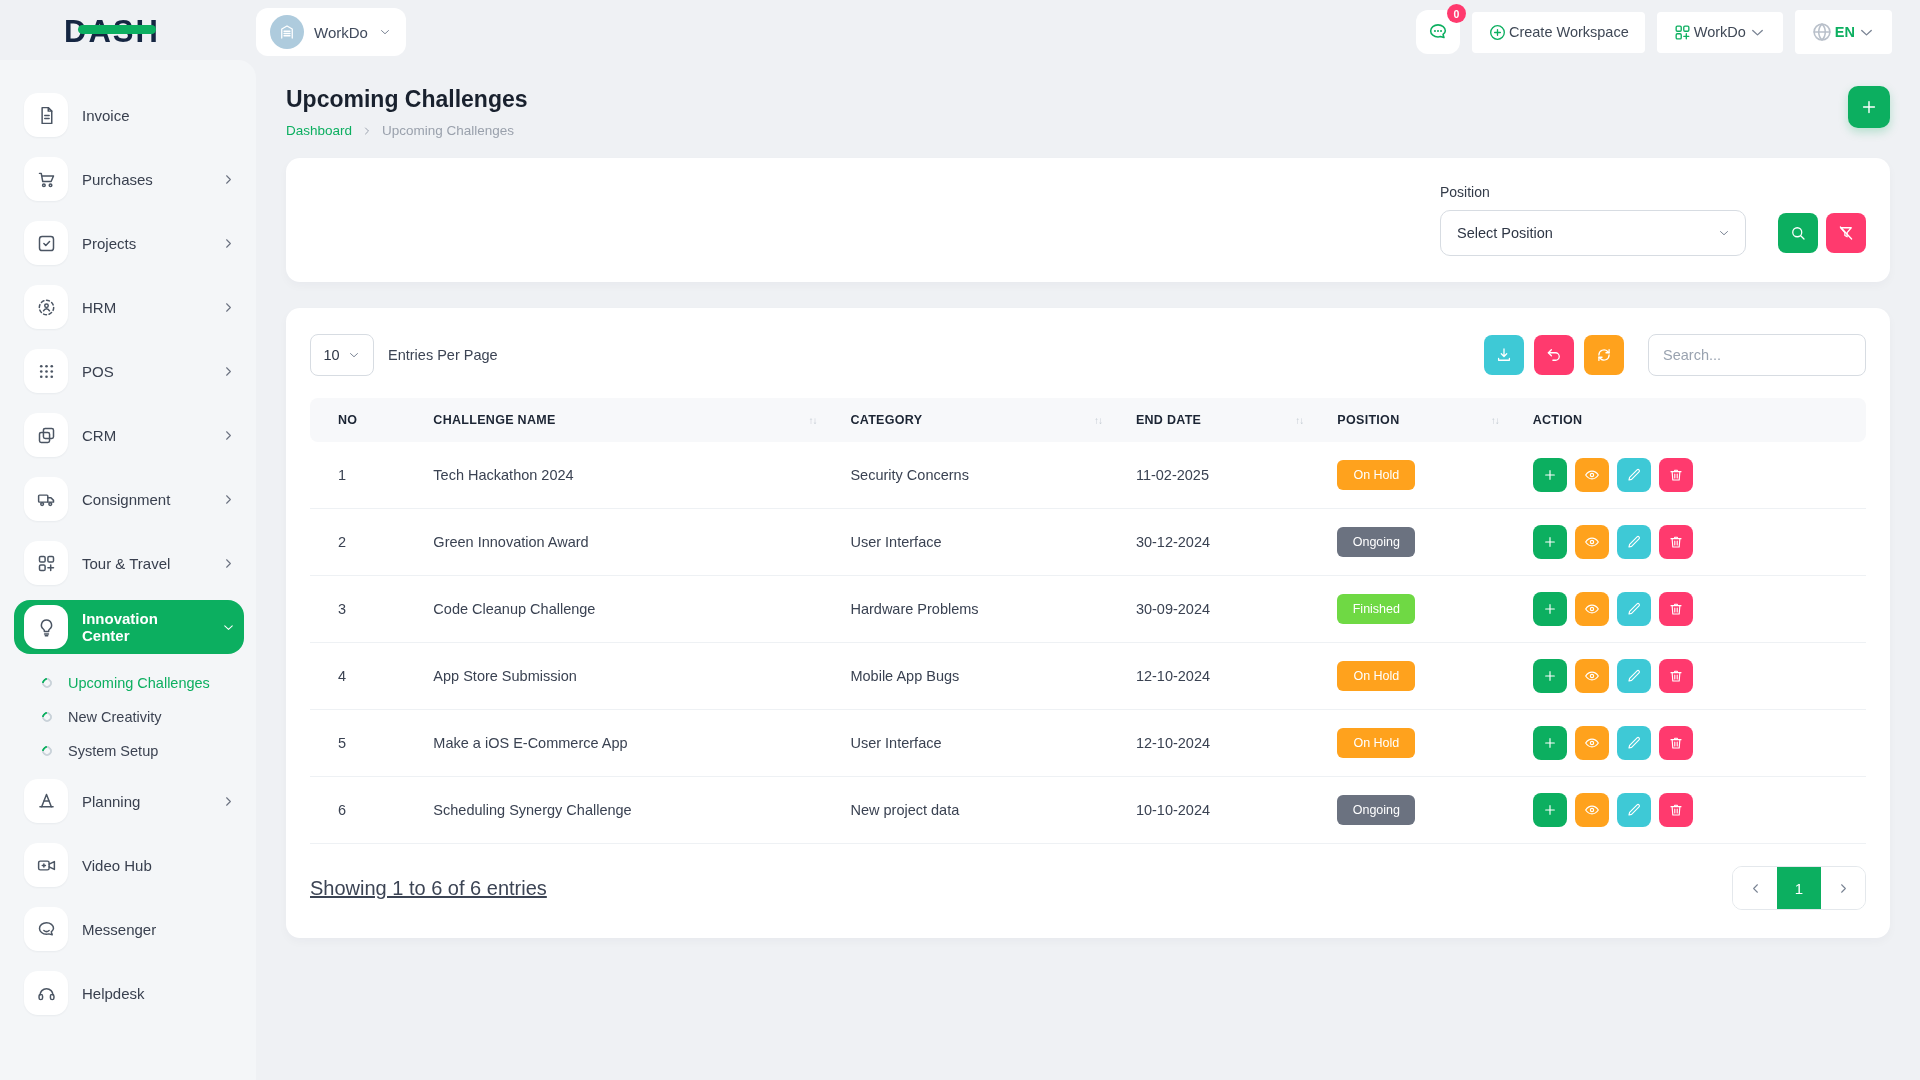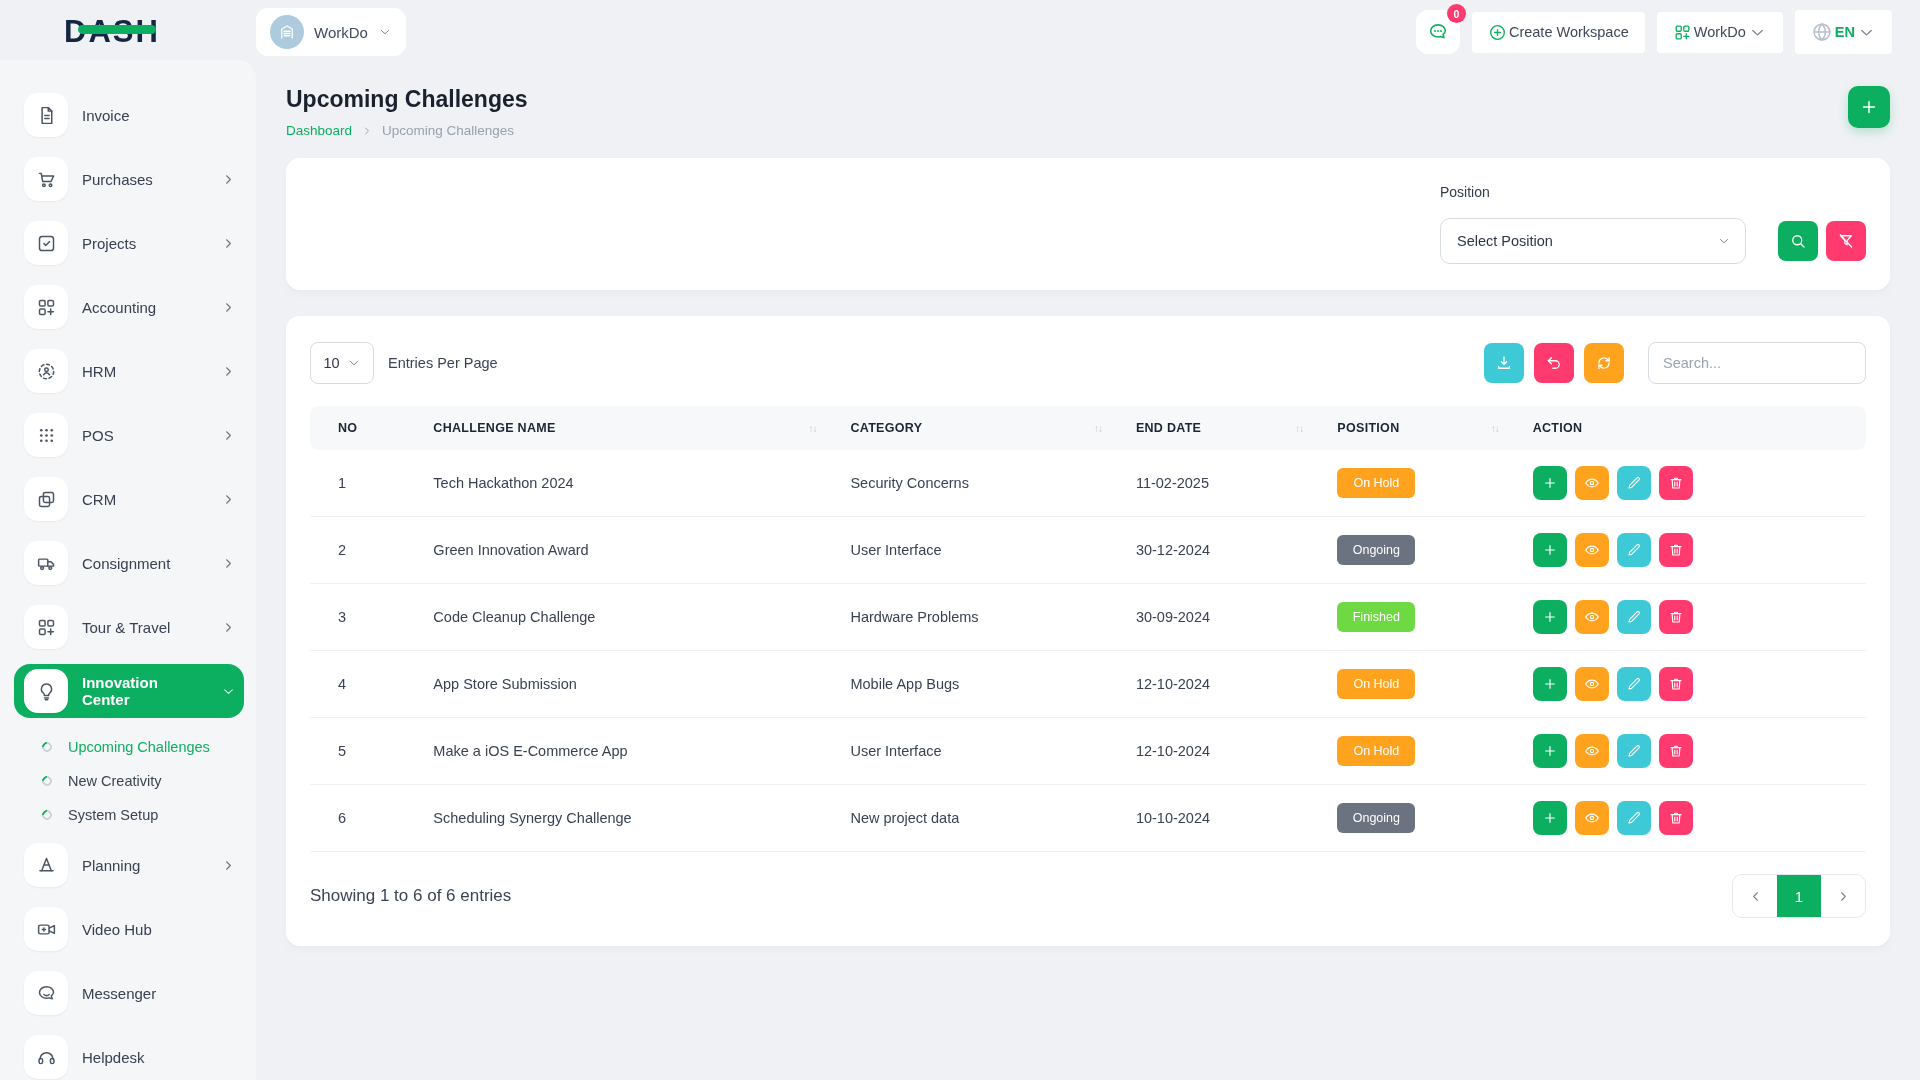--- a/index.html
+++ b/index.html
@@ -63,21 +63,21 @@
   .crumb-current{ color:var(--muted); }
   .add-fab{ width:42px; height:42px; border:none; border-radius:10px; background:var(--green); color:#fff; display:flex; align-items:center; justify-content:center; cursor:pointer; box-shadow:0 4px 10px rgba(12,175,96,.25); }
   .add-fab .icon{ width:20px; height:20px; }
 
   .card{ background:#fff; border-radius:14px; box-shadow:0 4px 10px rgba(20,30,50,.03); }
   .filter-card{ margin-top:20px; padding:26px 24px; display:flex; justify-content:flex-end; align-items:flex-end; gap:24px; }
   .field{ display:flex; flex-direction:column; }
   .field-label{ font-size:14px; color:#333b49; margin-bottom:10px; }
   .select{ position:relative; height:46px; border:1px solid var(--border); border-radius:10px; background:#fff; display:flex; align-items:center; padding:0 42px 0 16px; font-size:14.5px; color:#2e3645; cursor:pointer; }
   .select .chev{ position:absolute; right:14px; }
-  .w-position{ width:306px;margin-top:8px; }
+  .w-position{ width:306px; }
   .w-category{ width:304px; }
   .filter-btns{ display:flex; gap:8px; margin-bottom:3px; margin-left:8px; }
   .sq-btn{ width:40px; height:40px; border:none; border-radius:8px; display:flex; align-items:center; justify-content:center; color:#fff; cursor:pointer; }
   .sq-btn .icon{ width:18px; height:18px; }
   .btn-green{ background:var(--green); }
   .btn-pink{ background:var(--pink); }
   .btn-teal{ background:var(--teal); }
   .btn-orange{ background:var(--orange); }
 
   .table-card{ margin-top:26px; padding:26px 24px 24px 24px; }
@@ -99,21 +99,21 @@
   tbody td:first-child{ padding-left:28px; }
   .badge{ display:inline-block; min-width:78px; text-align:center; padding:8px 12px; border-radius:6px; color:#fff; font-size:12.5px; }
   .badge-orange{ background:var(--orange); }
   .badge-gray{ background:var(--gray); }
   .badge-green{ background:var(--lime); }
   .actions{ display:flex; gap:8px; }
   .act-btn{ width:34px; height:34px; border:none; border-radius:8px; display:flex; align-items:center; justify-content:center; color:#fff; cursor:pointer; }
   .act-btn .icon{ width:16px; height:16px; }
 
   .table-footer{ display:flex; align-items:center; justify-content:space-between; margin-top:22px; padding-bottom:4px; }
-  .showing-text{ font-size:17px; color:#3c4454; }
+  .showing-text{ font-size:20px; color:#3c4454;text-decoration:underline; }
   .pagination{ display:flex; background:#fff; border:1px solid #e4e8ec; border-radius:10px; overflow:hidden; }
   .page-btn{ width:44px; height:42px; display:flex; align-items:center; justify-content:center; color:#5b6472; cursor:pointer; background:#fff; border:none; }
   .page-btn .chev{ width:15px; height:15px; }
   .page-num{ width:44px; height:42px; display:flex; align-items:center; justify-content:center; background:var(--green); color:#fff; font-size:15px; cursor:pointer; }
 </style>
 </head>
 <body>
 
 <div class="header">
   <div class="logo-wrap">
@@ -224,38 +224,20 @@
     <div class="side-item">
     <span class="sq">
         <span class="icon">
           <svg viewBox="0 0 24 24" fill="none" stroke="currentColor" stroke-width="1.7" stroke-linecap="round" stroke-linejoin="round">
             <rect x="4" y="4" width="16" height="16" rx="3"></rect>
             <path d="M9 12l2.2 2.2L15.5 9.8"></path>
           </svg>
         </span>
       </span>
     <span class="side-label">Projects</span>
-    <span class="icon side-chev">
-        <svg viewBox="0 0 24 24" fill="none" stroke="currentColor" stroke-width="1.7" stroke-linecap="round" stroke-linejoin="round">
-          <path d="M9 6l6 6-6 6"></path>
-        </svg>
-      </span>
-  </div>
-    <div class="side-item">
-    <span class="sq">
-        <span class="icon">
-          <svg viewBox="0 0 24 24" fill="none" stroke="currentColor" stroke-width="1.7" stroke-linecap="round" stroke-linejoin="round">
-            <rect x="4" y="4" width="6.4" height="6.4" rx="1.5"></rect>
-            <rect x="13.6" y="4" width="6.4" height="6.4" rx="1.5"></rect>
-            <rect x="4" y="13.6" width="6.4" height="6.4" rx="1.5"></rect>
-            <path d="M16.8 13.6v6.4M13.6 16.8H20"></path>
-          </svg>
-        </span>
-      </span>
-    <span class="side-label">Accounting</span>
     <span class="icon side-chev">
         <svg viewBox="0 0 24 24" fill="none" stroke="currentColor" stroke-width="1.7" stroke-linecap="round" stroke-linejoin="round">
           <path d="M9 6l6 6-6 6"></path>
         </svg>
       </span>
   </div>
     <div class="side-item">
     <span class="sq">
         <span class="icon">
           <svg viewBox="0 0 24 24" fill="none" stroke="currentColor" stroke-width="1.7" stroke-linecap="round" stroke-linejoin="round">

